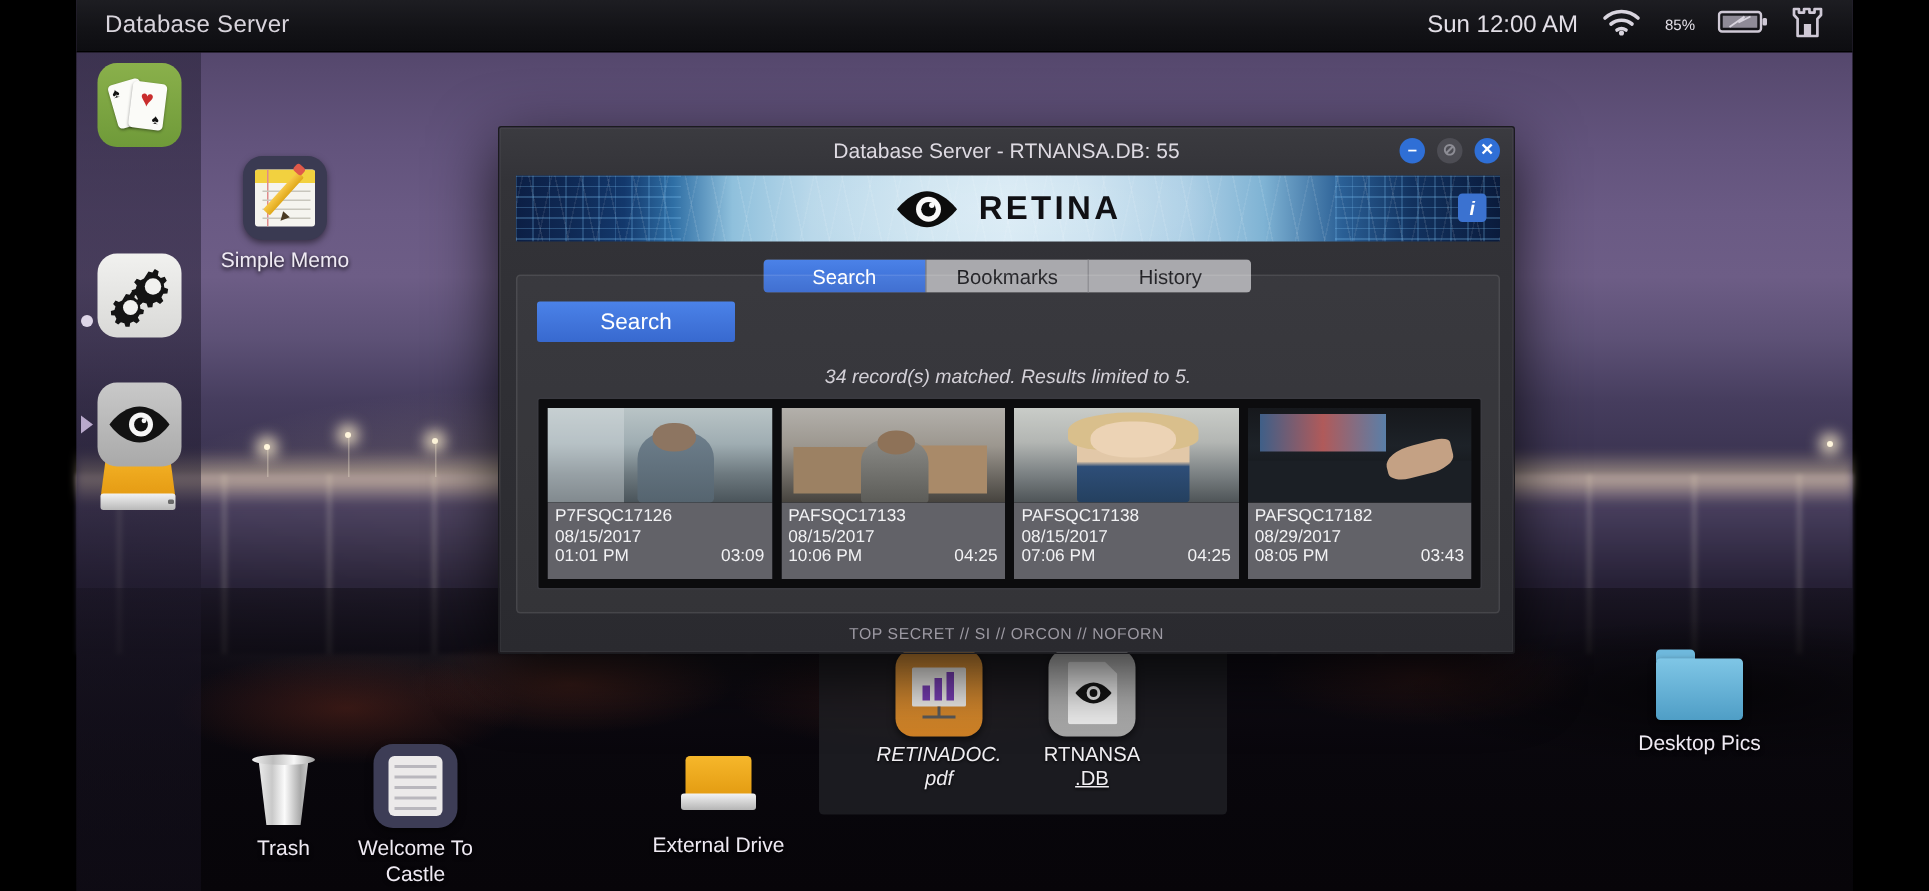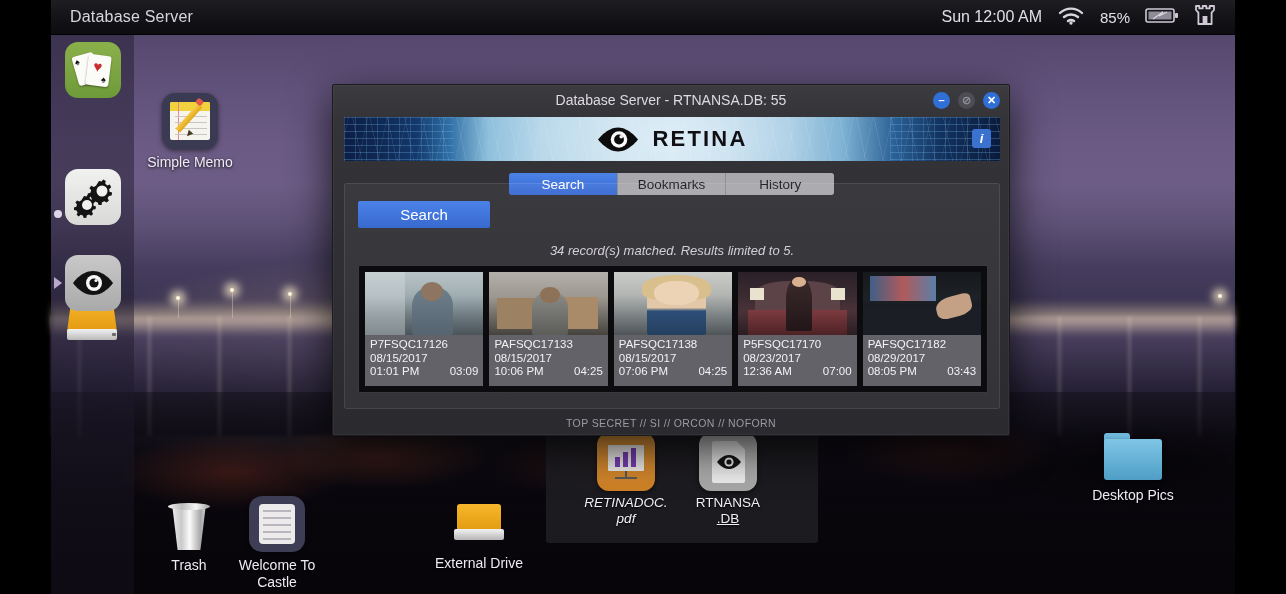--- a/index.html
+++ b/index.html
@@ -54,21 +54,21 @@
   
   #menubar{
     position:absolute; left:51px; top:0; width:1184px; height:35px;
     background:linear-gradient(to bottom,#1d1d22,#131317 55%,#0d0d11);
     border-bottom:1px solid #000;
     display:flex; align-items:center; z-index:40;
   }
   #menu-title{ margin-left:19px; color:#d8d4dc; font-size:16px; letter-spacing:.2px; }
   #menu-right{ margin-left:auto; display:flex; align-items:center; gap:15px; padding-right:19px; }
   #clock{ color:#e2dee6; font-size:16px; }
-  #battery-pct{ color:#e2dee6; font-size:15px;text-align:right; }
+  #battery-pct{ color:#e2dee6; font-size:10px;text-align:right; }
   .bar-ico{ display:block; }
 
   
   #dock{
     position:absolute; left:51px; top:35px; width:83px; height:559px;
     background:linear-gradient(to bottom, rgba(40,34,56,.55), rgba(22,18,32,.45));
     z-index:30;
   }
   .dock-item{ position:absolute; left:14px; width:56px; height:56px; border-radius:13px; overflow:hidden; }
   .dock-arrow{ position:absolute; left:3px; width:0;height:0;
@@ -359,21 +359,21 @@
       <svg width="44" height="26" viewBox="0 0 44 26">
         <path d="M22 1 C34 1 42 13 42 13 C42 13 34 25 22 25 C10 25 2 13 2 13 C2 13 10 1 22 1 Z" fill="#121212"></path>
         <circle cx="23" cy="13" r="8" fill="#f7f7f7"></circle>
         <circle cx="23" cy="13" r="4.6" fill="#121212"></circle>
         <circle cx="25" cy="10.5" r="1.6" fill="#f7f7f7"></circle>
       </svg>
     </div>
     <div class="dock-arrow" style="top:242px;"></div>
   </div>
 
-  <div class="desk-icon" style="left:135px; top:93px;">
+  <div class="desk-icon" style="left:135px; top:104px;">
     <div class="memo-tile">
       <div class="memo-paper">
         <div class="memo-hdr"></div>
         <div class="memo-mgn"></div>
         <div class="memo-rule" style="top:14px;"></div>
         <div class="memo-rule" style="top:20px;"></div>
         <div class="memo-rule" style="top:26px;"></div>
         <div class="memo-rule" style="top:32px;"></div>
       </div>
       <div class="memo-pencil"></div>
@@ -539,40 +539,20 @@
           <div class="meta">
             <div>PAFSQC17138</div>
             <div>08/15/2017</div>
             <div class="row">
               <span>07:06 PM</span>
               <span>04:25</span>
             </div>
           </div>
         </div>
 
-        <div class="card">
-          <div class="thumb">
-            <div class="sc t4">
-                <div class="hdbd"></div>
-                <div class="lampL"></div>
-                <div class="lampR"></div>
-                <div class="bed"></div>
-                <div class="person"></div>
-                <div class="head"></div>
-              </div>
-          </div>
-          <div class="meta">
-            <div>P5FSQC17170</div>
-            <div>08/23/2017</div>
-            <div class="row">
-              <span>12:36 AM</span>
-              <span>07:00</span>
-            </div>
-          </div>
-        </div>
 
         <div class="card">
           <div class="thumb">
             <div class="sc t5">
                 <div class="screen"></div>
                 <div class="desk"></div>
                 <div class="hand"></div>
               </div>
           </div>
           <div class="meta">

